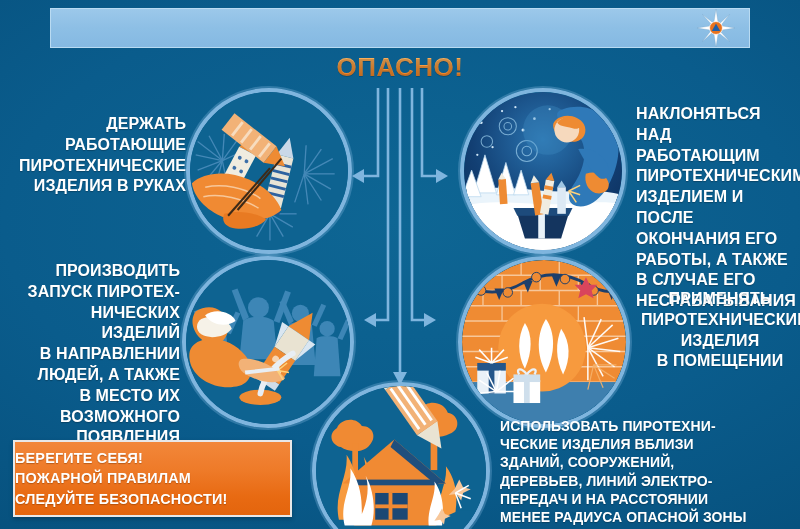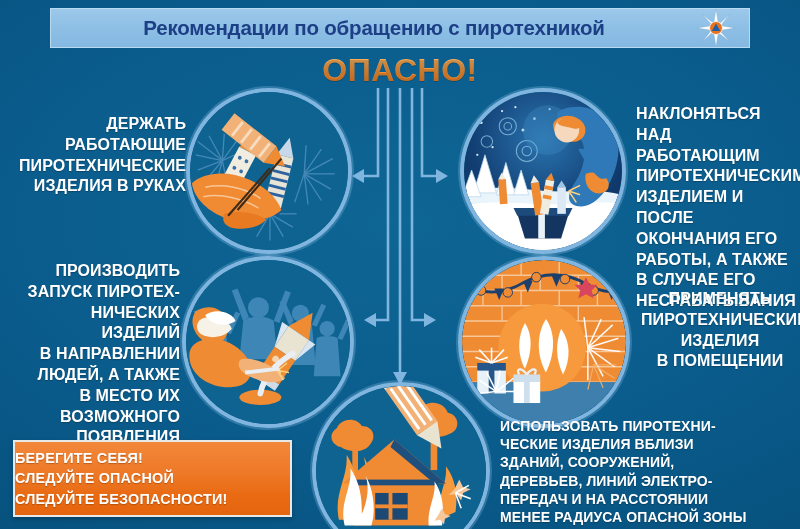--- a/index.html
+++ b/index.html
@@ -29,21 +29,21 @@
   }
   .emercom-logo {
     position: absolute; right: 14px; top: 50%; transform: translateY(-50%);
     width: 38px; height: 38px;
   }
 
   
   .danger-title {
     position: absolute; left: 0; right: 0; top: 52px;
     text-align: center;
-    font-size: 32px; font-weight: bold; letter-spacing: 0.5px;
+    font-size: 26px; font-weight: bold; letter-spacing: 0.5px;
     color: #f59a3c;
     background: linear-gradient(180deg, #fdc070 0%, #f79234 55%, #e8761d 100%);
     -webkit-background-clip: text; background-clip: text;
     -webkit-text-fill-color: transparent;
     text-shadow: 0 1px 0 rgba(0,0,0,0.18);
   }
 
   
   .connectors { position: absolute; left: 0; top: 0; width: 800px; height: 529px; pointer-events: none; }
 
@@ -90,21 +90,20 @@
     letter-spacing: 0.2px; white-space: nowrap;
     text-shadow: 0 1px 1px rgba(120,50,0,0.45);
   }
 </style>
 </head>
 <body>
 
 <div id="poster">
 
   <div class="header-bar">
-    <div class="header-title">Рекомендации по обращению с пиротехникой</div>
     <div class="emercom-logo">
       <svg viewBox="0 0 100 100">
         <g fill="#ffffff" stroke="#6f9fc4" stroke-width="0.8">
           <polygon points="50,0 56,38 50,44 44,38"></polygon>
           <polygon points="50,100 56,62 50,56 44,62"></polygon>
           <polygon points="0,50 38,56 44,50 38,44"></polygon>
           <polygon points="100,50 62,56 56,50 62,44"></polygon>
           <polygon points="14,14 44,38 40,42 36,38"></polygon>
           <polygon points="86,86 56,62 60,58 64,62"></polygon>
           <polygon points="86,14 62,44 58,40 62,36"></polygon>
@@ -623,17 +622,17 @@
 В ПОМЕЩЕНИИ</div>
   <div class="caption cap-5">ИСПОЛЬЗОВАТЬ ПИРОТЕХНИ-
 ЧЕСКИЕ ИЗДЕЛИЯ ВБЛИЗИ
 ЗДАНИЙ, СООРУЖЕНИЙ,
 ДЕРЕВЬЕВ, ЛИНИЙ ЭЛЕКТРО-
 ПЕРЕДАЧ И НА РАССТОЯНИИ
 МЕНЕЕ РАДИУСА ОПАСНОЙ ЗОНЫ</div>
 
   <div class="warn-box">
     <div class="warn-line">БЕРЕГИТЕ СЕБЯ!</div>
-    <div class="warn-line">СЛЕДУЙТЕ ОПАСНОЙ</div>
+    <div class="warn-line">ПОЖАРНОЙ ПРАВИЛАМ</div>
     <div class="warn-line">СЛЕДУЙТЕ БЕЗОПАСНОСТИ!</div>
   </div>
 
 </div>
 
 </body></html>

